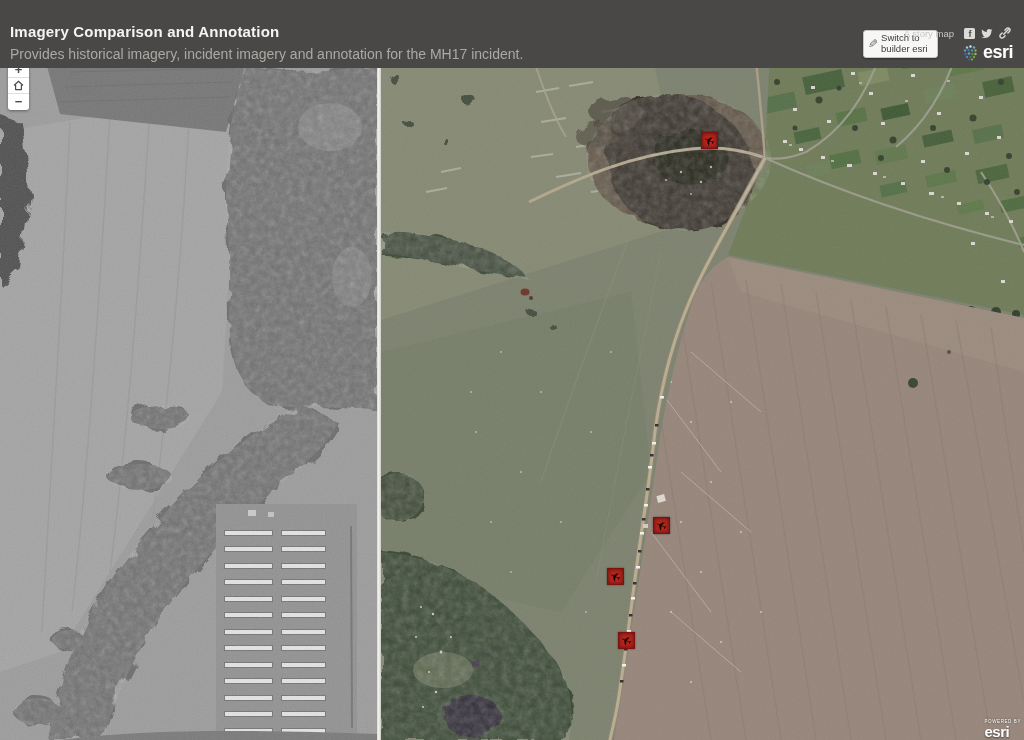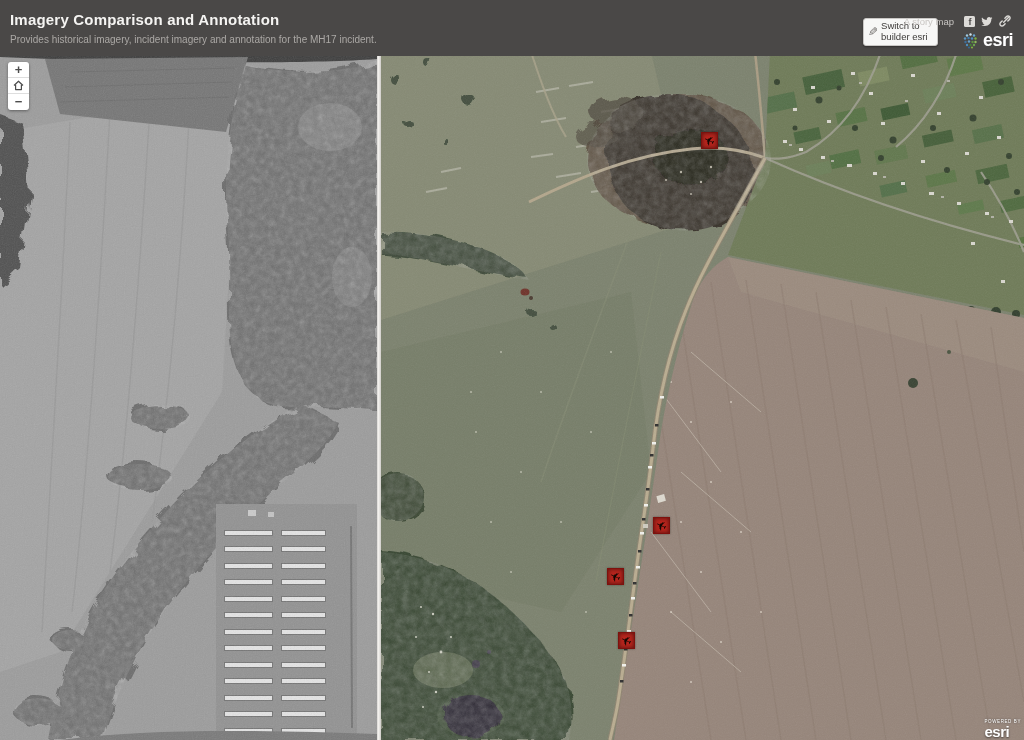--- a/index.html
+++ b/index.html
@@ -1,22 +1,22 @@
 <!DOCTYPE html>
 <html><head>
 <meta charset="utf-8">
 <style>
   html,body{margin:0;padding:0;background:#4a4847;}
   *{box-sizing:border-box;font-family:"Liberation Sans",sans-serif;}
   #app{position:relative;width:1024px;height:740px;overflow:hidden;background:#4a4847;}
 
   
-  #header{position:absolute;left:0;top:4px;width:1024px;height:52px;background:#4a4847;z-index:30;}
+  #header{position:absolute;left:0;top:16px;width:1024px;height:52px;background:#4a4847;z-index:30;}
   .hdr-title{position:absolute;left:10px;top:7px;font-size:15px;font-weight:bold;color:#f5f4f2;letter-spacing:.2px;}
-  .hdr-sub{position:absolute;left:10px;top:30px;font-size:10px;color:#aba8a5;}
+  .hdr-sub{position:absolute;left:10px;top:30px;font-size:14px;color:#aba8a5;}
   .builder-btn{position:absolute;left:863px;top:14px;width:75px;height:28px;background:#f7f7f6;border:1px solid #c9c7c5;border-radius:3px;box-shadow:0 1px 2px rgba(0,0,0,.35);display:flex;align-items:center;padding:0 4px;cursor:pointer;}
   .builder-btn .pencil{font-size:12px;color:#6b6866;margin-right:3px;transform:scaleX(-1);}
   .builder-btn .btxt{font-size:9.5px;line-height:1.15;color:#3c3a38;flex:1;}
   .storymap-row{position:absolute;right:13px;top:11px;display:flex;align-items:center;gap:6px;}
   .storymap-label{font-size:9.5px;color:#c9c6c3;margin-right:3px;}
   .soc{display:inline-flex;align-items:center;justify-content:center;width:12px;height:12px;cursor:pointer;}
   .esri-logo{position:absolute;right:11px;top:26px;display:flex;align-items:center;gap:3px;cursor:pointer;}
   .esri-word{font-size:18px;font-weight:bold;color:#fff;letter-spacing:-.5px;}
 
   

